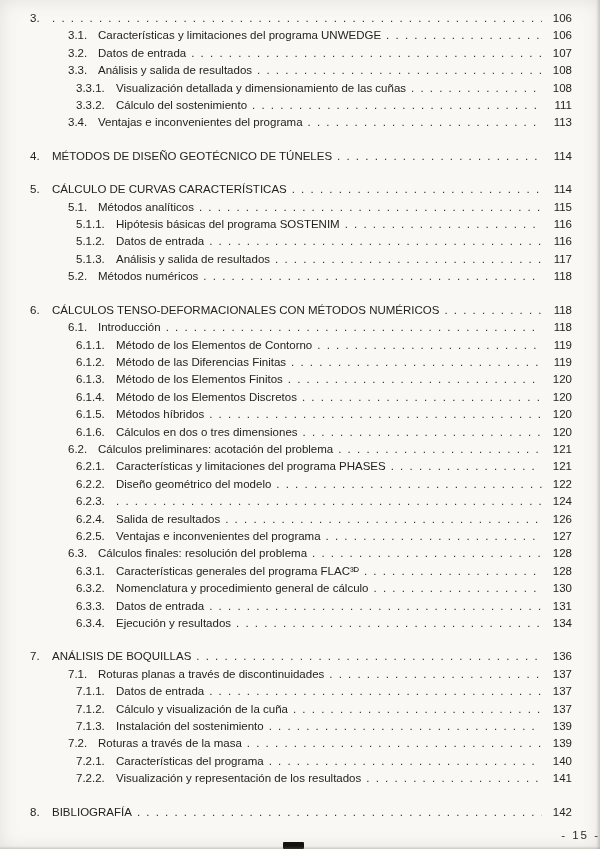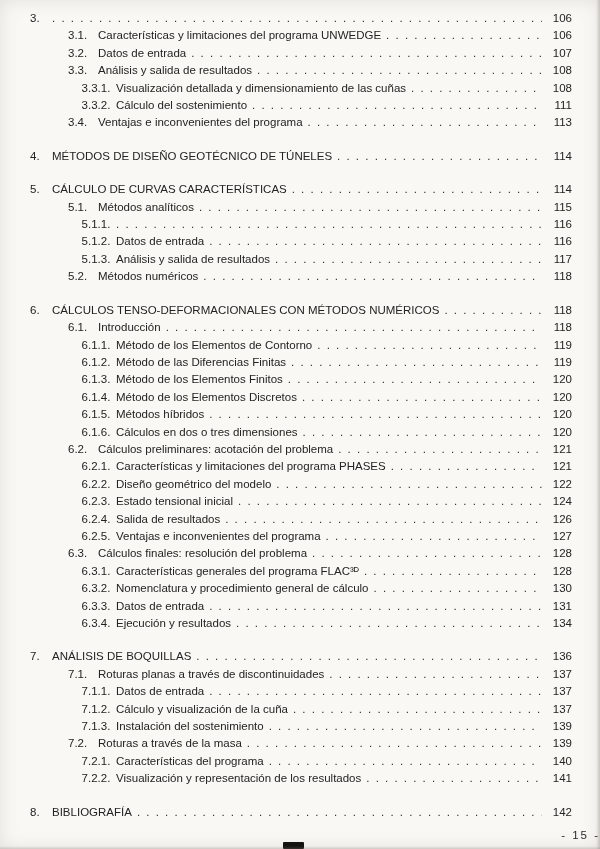--- a/index.html
+++ b/index.html
@@ -32,21 +32,21 @@
     font-size: 11.5px;
     line-height: 17.4px;
     white-space: nowrap;
   }
   .toc-row.gap { margin-top: 16px; }
   .toc-row .num  { flex: none; }
   .toc-row.l1 .num { width: 22px; }
   .toc-row.l2 { padding-left: 22px; }
   .toc-row.l2 .num { width: 30px; margin-left: 16px; }
   .toc-row.l3 { padding-left: 46px; }
-  .toc-row.l3 .num { width: 40px; text-align: center; }
+  .toc-row.l3 .num { width: 40px; }
   .toc-row .title {
     flex: none;
     padding-right: 5px;
   }
   .toc-row .leader {
     flex: 1;
     overflow: hidden;
     white-space: nowrap;
     letter-spacing: 1.5px;
     color: #2b2b29;
@@ -152,20 +152,21 @@
         <span class="pagenum">114</span>
       </div>
       <div class="toc-row l2">
         <span class="num">5.1.</span>
         <span class="title">Métodos analíticos</span>
         <span class="leader">. . . . . . . . . . . . . . . . . . . . . . . . . . . . . . . . . . . . . . . . . . . . . . . . . . . . . . . . . . . . . . . . . . . . . . . . . . . . . . . . . . . . . . . . . . . . . . . . . . . . . . . . . . . . . . . . . . . . . . . . . . . . . . . . . . . . . . . . . . . . . . . . . . . . . . . . . . . . . . . . </span>
         <span class="pagenum">115</span>
       </div>
       <div class="toc-row l3">
         <span class="num">5.1.1.</span>
+        <span class="title">Hipótesis básicas del programa SOSTENIM</span>
         <span class="leader">. . . . . . . . . . . . . . . . . . . . . . . . . . . . . . . . . . . . . . . . . . . . . . . . . . . . . . . . . . . . . . . . . . . . . . . . . . . . . . . . . . . . . . . . . . . . . . . . . . . . . . . . . . . . . . . . . . . . . . . . . . . . . . . . . . . . . . . . . . . . . . . . . . . . . . . . . . . . . . . . </span>
         <span class="pagenum">116</span>
       </div>
       <div class="toc-row l3">
         <span class="num">5.1.2.</span>
         <span class="title">Datos de entrada</span>
         <span class="leader">. . . . . . . . . . . . . . . . . . . . . . . . . . . . . . . . . . . . . . . . . . . . . . . . . . . . . . . . . . . . . . . . . . . . . . . . . . . . . . . . . . . . . . . . . . . . . . . . . . . . . . . . . . . . . . . . . . . . . . . . . . . . . . . . . . . . . . . . . . . . . . . . . . . . . . . . . . . . . . . . </span>
         <span class="pagenum">116</span>
       </div>
       <div class="toc-row l3">
@@ -241,21 +242,20 @@
         <span class="pagenum">121</span>
       </div>
       <div class="toc-row l3">
         <span class="num">6.2.2.</span>
         <span class="title">Diseño geométrico del modelo</span>
         <span class="leader">. . . . . . . . . . . . . . . . . . . . . . . . . . . . . . . . . . . . . . . . . . . . . . . . . . . . . . . . . . . . . . . . . . . . . . . . . . . . . . . . . . . . . . . . . . . . . . . . . . . . . . . . . . . . . . . . . . . . . . . . . . . . . . . . . . . . . . . . . . . . . . . . . . . . . . . . . . . . . . . . </span>
         <span class="pagenum">122</span>
       </div>
       <div class="toc-row l3">
         <span class="num">6.2.3.</span>
-        <span class="title">Estado tensional inicial</span>
         <span class="leader">. . . . . . . . . . . . . . . . . . . . . . . . . . . . . . . . . . . . . . . . . . . . . . . . . . . . . . . . . . . . . . . . . . . . . . . . . . . . . . . . . . . . . . . . . . . . . . . . . . . . . . . . . . . . . . . . . . . . . . . . . . . . . . . . . . . . . . . . . . . . . . . . . . . . . . . . . . . . . . . . </span>
         <span class="pagenum">124</span>
       </div>
       <div class="toc-row l3">
         <span class="num">6.2.4.</span>
         <span class="title">Salida de resultados</span>
         <span class="leader">. . . . . . . . . . . . . . . . . . . . . . . . . . . . . . . . . . . . . . . . . . . . . . . . . . . . . . . . . . . . . . . . . . . . . . . . . . . . . . . . . . . . . . . . . . . . . . . . . . . . . . . . . . . . . . . . . . . . . . . . . . . . . . . . . . . . . . . . . . . . . . . . . . . . . . . . . . . . . . . . </span>
         <span class="pagenum">126</span>
       </div>
       <div class="toc-row l3">

